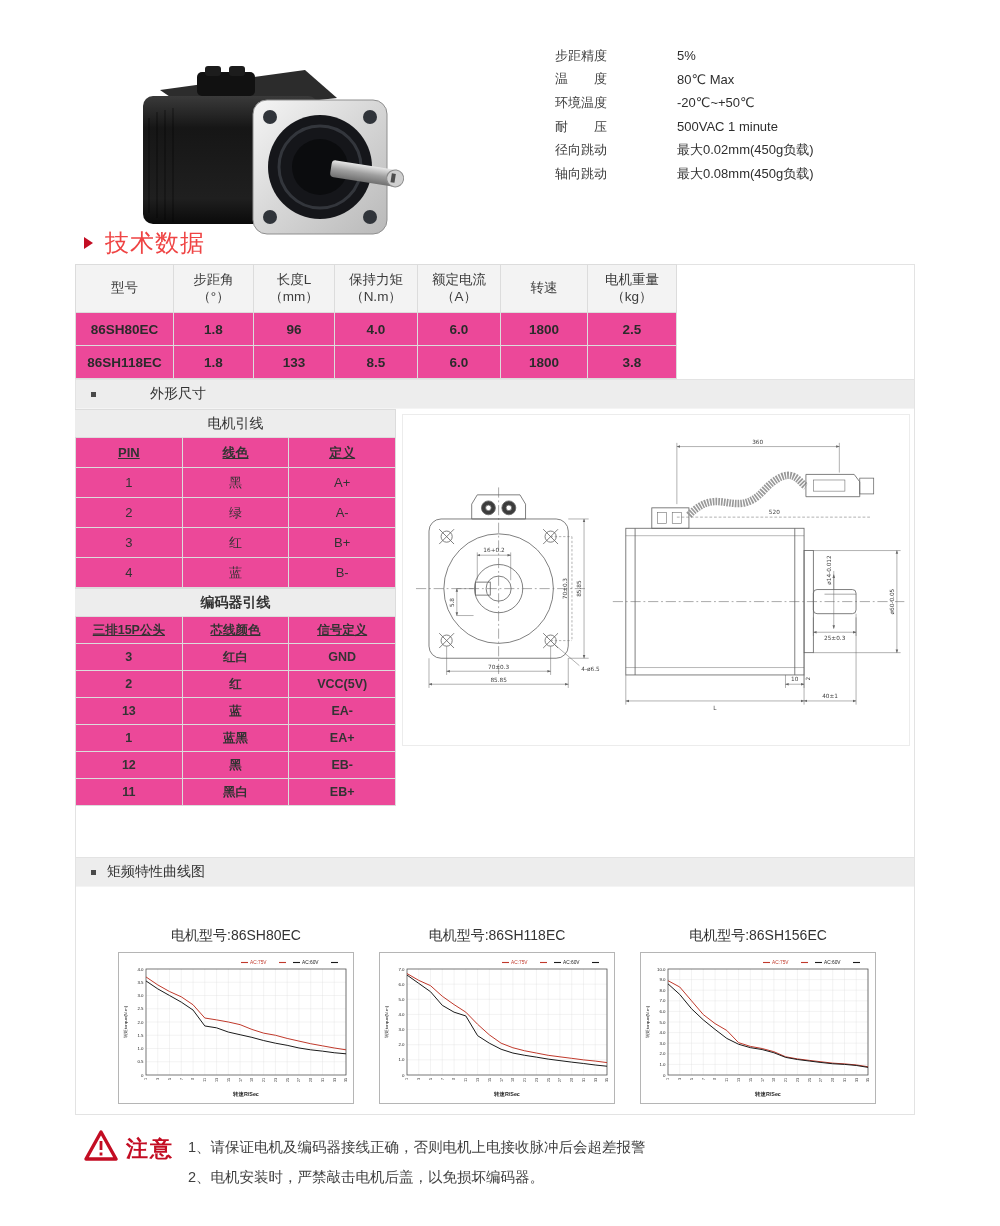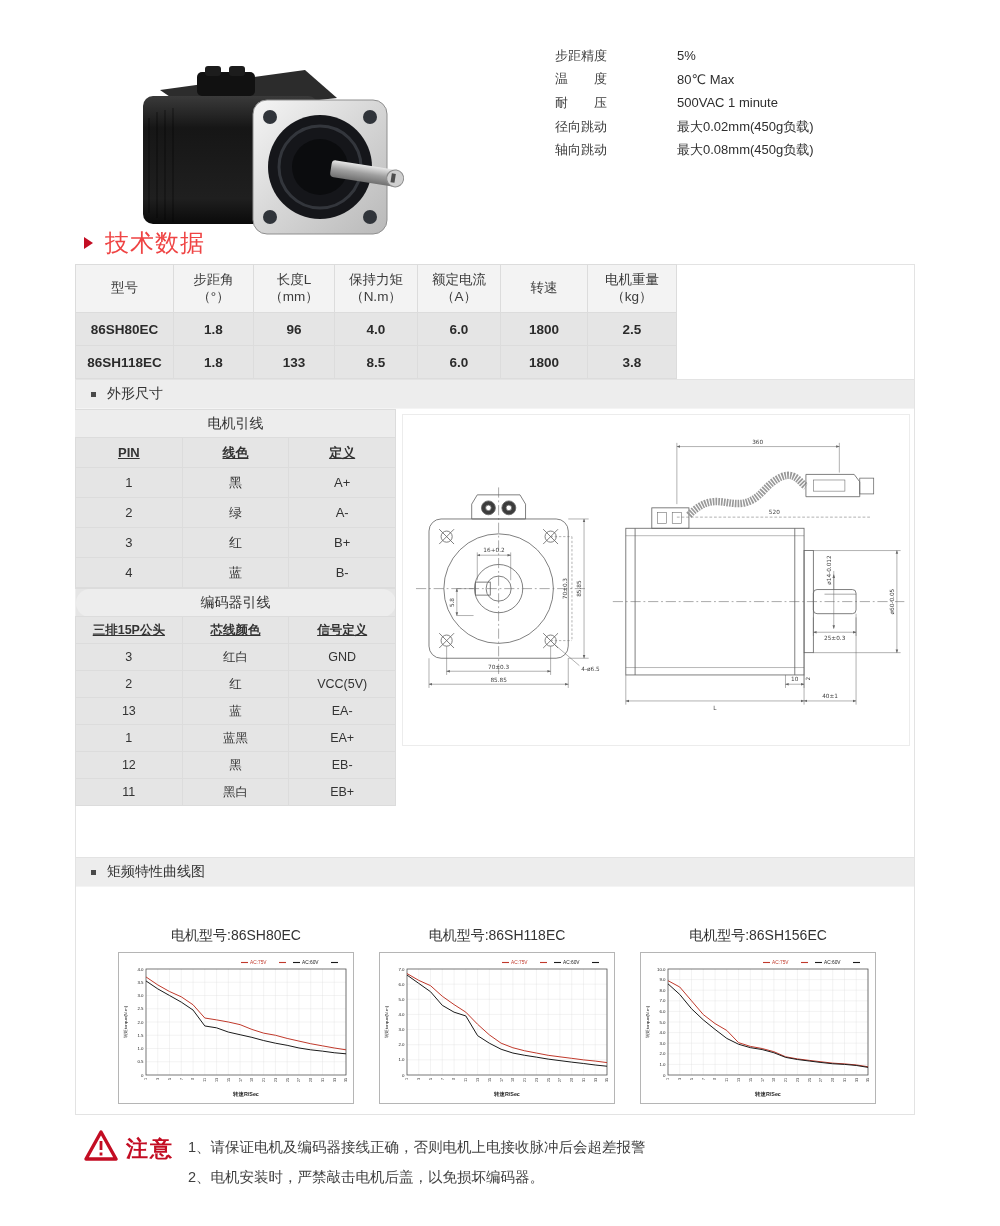--- a/index.html
+++ b/index.html
@@ -14,37 +14,37 @@
   .specs{position:absolute;left:555px;top:44px;width:410px;}
   .spec-row{display:flex;height:23.6px;align-items:center;font-size:13px;}
   .spec-label{width:122px;color:#3f3f3f;white-space:pre;}
   .spec-value{color:#2e2e2e;}
   
   .sec-title{position:absolute;left:84px;top:227px;display:flex;align-items:center;}
   .sec-title .tri{width:0;height:0;border-left:9px solid #c30d23;border-top:6px solid transparent;border-bottom:6px solid transparent;margin-right:12px;}
   .sec-title .txt{font-size:24px;color:#ef4444;letter-spacing:1px;}
   
   .panel{position:absolute;left:75px;top:264px;width:840px;height:851px;border:1px solid #e3e3e3;background:#fff;box-sizing:border-box;}
-  table{border-collapse:collapse;background:#e5e5e5;}
+  table{border-collapse:collapse;background:#ec4899;}
   .tech{width:580px;table-layout:fixed;margin:-1px 0 0 -1px;}
   .tech th,.tech td{border:1px solid #dcdcdc;text-align:center;}
   .tech th{background:#f3f3f3;font-weight:400;font-size:13.5px;color:#3c3c3c;height:45px;white-space:pre-line;line-height:1.25;}
   .tech td{height:30px;font-size:13.5px;font-weight:700;color:#2b2b2b;}
   .bar{height:28px;background:#ededed;display:flex;align-items:center;font-size:14px;color:#333;border-top:1px solid #e3e3e3;border-bottom:1px solid #f4f4f4;}
   .bar .sq{width:5px;height:5px;background:#4a4a4a;margin:0 11px 0 15px;flex:none;}
-  .bar1{margin-top:0;}
+  .bar1{margin-top:0;gap:43px;}
   .dims-row{display:flex;height:448px;}
   .wiring{width:320px;flex:none;}
   .wire{width:321px;table-layout:fixed;margin-left:-1px;}
   .wire td,.wire th{border:1px solid #dcdcdc;text-align:center;font-size:13px;color:#333;}
   .wire .ttl td{background:#ededed;height:25px;font-size:14px;border-left:1px solid #ededed;border-right:1px solid #dcdcdc;margin-left:36px;}
   .wire th{height:27px;font-weight:600;text-decoration:underline;}
   .wire td{height:27px;}
   .enc th{height:24px;font-size:12.5px;}
-  .enc td{height:24px;font-size:12.5px;font-weight:400;border-radius:14px;}
+  .enc td{height:24px;font-size:12.5px;font-weight:700;}
   .drawing{flex:1;margin:5px 4px 0 6px;height:330px;border:1px solid #ececec;}
   .charts-row{display:flex;justify-content:space-between;padding:25px 38px 0 42px;}
   .chart-block{width:236px;}
   .chart-title{text-align:center;font-size:14px;color:#333;margin-bottom:7px;margin-top:15px;}
   .chart-panel{width:234px;height:150px;border:1px solid #b5b5b5;background:#fff;}
   .chart-panel svg{display:block;width:100%;height:100%;}
   
   .caution{position:absolute;left:84px;top:1128px;width:840px;display:flex;align-items:flex-start;}
   .warn-icon{flex:none;margin-top:2px;}
   .caution-title{font-size:22px;font-weight:700;color:#c30d23;margin:6px 14px 0 8px;letter-spacing:2px;flex:none;}
@@ -107,20 +107,24 @@
 </div>
 
 <div class="specs">
   <div class="spec-row">
       <span class="spec-label">步距精度</span>
       <span class="spec-value">5%</span>
     </div>
   <div class="spec-row">
       <span class="spec-label">温　　度</span>
       <span class="spec-value">80℃ Max</span>
+    </div>
+  <div class="spec-row">
+      <span class="spec-label">环境温度</span>
+      <span class="spec-value">-20℃~+50℃</span>
     </div>
   <div class="spec-row">
       <span class="spec-label">耐　　压</span>
       <span class="spec-value">500VAC 1 minute</span>
     </div>
   <div class="spec-row">
       <span class="spec-label">径向跳动</span>
       <span class="spec-value">最大0.02mm(450g负载)</span>
     </div>
   <div class="spec-row">

